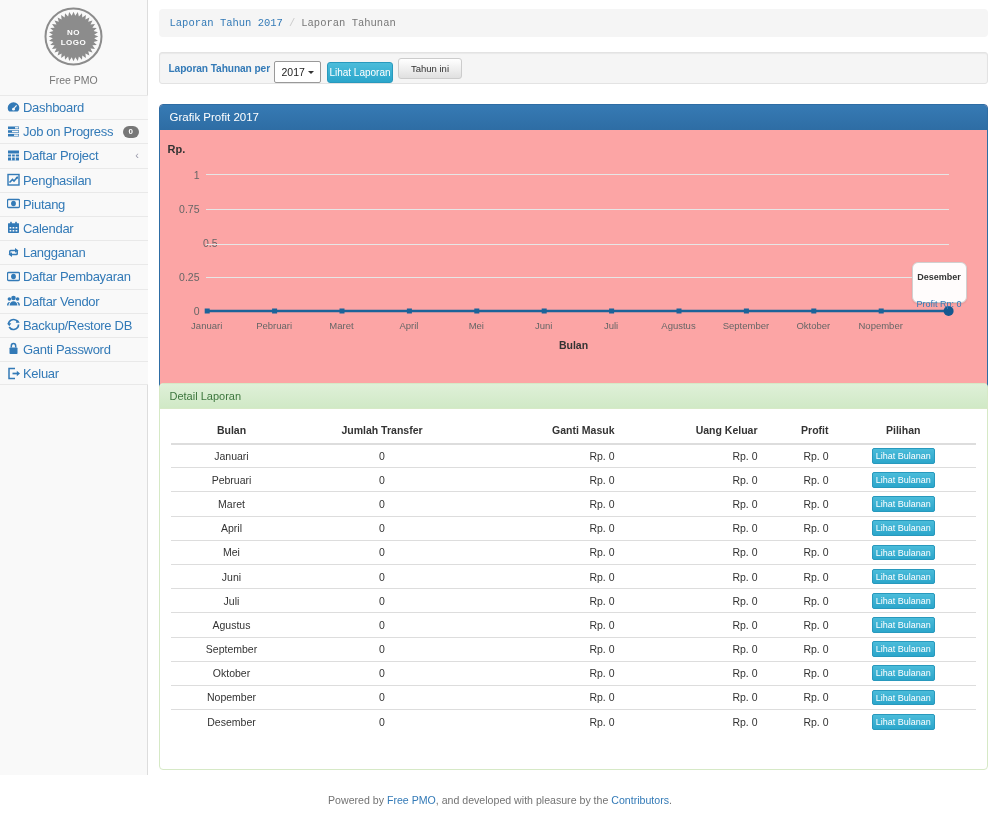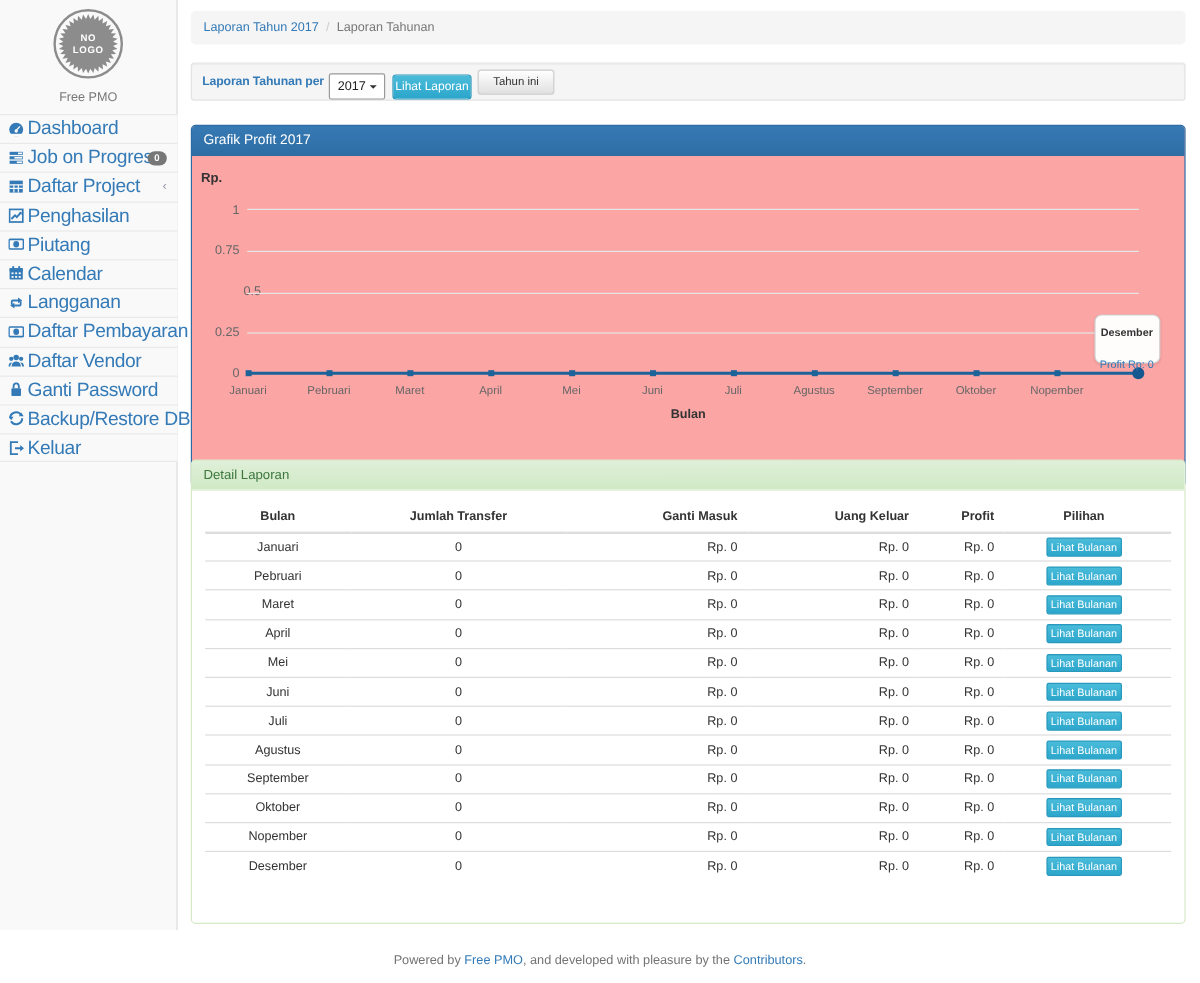--- a/index.html
+++ b/index.html
@@ -5,26 +5,26 @@
 * { margin:0; padding:0; box-sizing:border-box; }
 html,body { width:1000px; height:819px; background:#fff; font-family:"Liberation Sans",sans-serif; font-size:10.5px; color:#333; position:relative; }
 a { text-decoration:none; color:#337ab7; }
 
 #sidebar { position:absolute; left:0; top:0; width:148px; height:775px; background:#f9f9f9; border-right:1px solid #ddd; }
 #logoblk { text-align:center; padding-top:7px; }
 #freepmo { color:#777; font-size:10.5px; margin-top:6px; text-align:center; }
 #menu { position:absolute; left:0; top:95px; width:148px; list-style:none; }
 #menu li { height:24.2px; border-top:1px solid #e9e9e9; line-height:23px; padding-left:7px; white-space:nowrap; background:#f9f9f9; position:relative; }
 #menu li:last-child { border-bottom:1px solid #e9e9e9; }
-#menu li a { font-size:16px; color:#337ab7; letter-spacing:-0.3px; }
+#menu li a { font-size:13px; color:#337ab7; letter-spacing:-0.3px; }
 #menu li svg { vertical-align:-1.5px; margin-right:3px; }
 .badge0 { position:absolute; right:9px; top:6px; background:#777; color:#fff; font-size:8px; font-weight:bold; border-radius:8px; padding:0 6px; line-height:12px; }
 .chevL { position:absolute; right:9px; top:0; color:#99a; font-size:11px; }
 
-#breadcrumb { position:absolute; left:158.5px; top:9px; width:829.5px; height:28px; background:#f5f5f5; border-radius:4px; line-height:28px; padding-left:11px; font-size:10.5px; color:#777; }
+#breadcrumb { position:absolute; left:158.5px; top:9px; width:829.5px; height:28px; background:#f5f5f5; border-radius:4px; line-height:28px; padding-left:11px; font-size:10.5px; color:#777;font-family:Liberation Mono, monospace; }
 #breadcrumb .sep { color:#ccc; padding:0 6px; }
 #well { position:absolute; left:158.5px; top:52px; width:829.5px; height:32px; background:#f5f5f5; border:1px solid #e3e3e3; border-radius:3px; box-shadow:inset 0 1px 1px rgba(0,0,0,.05); }
 #well .lbl { position:absolute; left:9px; top:10px; font-weight:bold; color:#337ab7; font-size:10.2px; letter-spacing:-0.1px; }
 #sel { position:absolute; left:114px; top:8px; width:47px; height:22px; background:#fff; border:1px solid #999; border-radius:2px; font-size:10.5px; color:#222; line-height:20px; padding-left:7px; }
 #sel .car { position:absolute; right:6px; top:8.5px; width:0; height:0; border-left:3px solid transparent; border-right:3px solid transparent; border-top:3.5px solid #333; }
 .btninfo { background:linear-gradient(#4bbcda,#2ba6cb); border:1px solid #2899bd; color:#fff; border-radius:3px; font-size:10px; text-align:center; white-space:nowrap; }
 .btndef { background:linear-gradient(#fff,#e0e0e0); border:1px solid #ccc; color:#333; border-radius:3px; font-size:9.5px; text-align:center; white-space:nowrap; }
 #btnLihat { position:absolute; left:167.5px; top:9px; width:66px; height:20.5px; line-height:19px; }
 #btnTahun { position:absolute; left:238.5px; top:5px; width:64px; height:20.5px; line-height:19px; }
 
@@ -125,29 +125,29 @@
           </svg>Daftar Pembayaran</a></li>
     <li><a href="#"><svg width="13" height="13" viewBox="0 0 13 13">
             <circle cx="6.5" cy="4" r="2.3" fill="#337ab7"></circle>
             <path d="M2.6 11.5 c0-2.6 1.7-4.2 3.9-4.2 s3.9 1.6 3.9 4.2z" fill="#337ab7"></path>
             <circle cx="2.4" cy="5" r="1.8" fill="#337ab7"></circle>
             <path d="M0 11.5 c0-2.2 1.1-3.4 2.6-3.4 l0.4 0.2 c-1 1-1.4 2-1.4 3.2z" fill="#337ab7"></path>
             <circle cx="10.6" cy="5" r="1.8" fill="#337ab7"></circle>
             <path d="M13 11.5 c0-2.2-1.1-3.4-2.6-3.4 l-0.4 0.2 c1 1 1.4 2 1.4 3.2z" fill="#337ab7"></path>
           </svg>Daftar Vendor</a></li>
     <li><a href="#"><svg width="13" height="13" viewBox="0 0 13 13">
-            <rect x="2.5" y="5.5" width="8" height="6.5" rx="0.8" fill="#337ab7"></rect>
-            <path d="M4.3 5.5 V4 a2.2 2.5 0 0 1 4.4 0 V5.5" fill="none" stroke="#337ab7" stroke-width="1.5"></path>
-          </svg>Ganti Password</a></li>
-    <li><a href="#"><svg width="13" height="13" viewBox="0 0 13 13">
             <path d="M11.5 6.5 a5 5 0 0 1 -9.3 2.5" fill="none" stroke="#337ab7" stroke-width="1.7"></path>
             <path d="M1.5 6.5 a5 5 0 0 1 9.3 -2.5" fill="none" stroke="#337ab7" stroke-width="1.7"></path>
             <polygon points="0.3,5.2 4.3,5.2 2.3,8.2" fill="#337ab7"></polygon>
             <polygon points="8.7,4.8 12.7,4.8 10.7,1.8" fill="#337ab7"></polygon>
           </svg>Backup/Restore DB</a></li>
+    <li><a href="#"><svg width="13" height="13" viewBox="0 0 13 13">
+            <rect x="2.5" y="5.5" width="8" height="6.5" rx="0.8" fill="#337ab7"></rect>
+            <path d="M4.3 5.5 V4 a2.2 2.5 0 0 1 4.4 0 V5.5" fill="none" stroke="#337ab7" stroke-width="1.5"></path>
+          </svg>Ganti Password</a></li>
     <li><a href="#"><svg width="13" height="13" viewBox="0 0 13 13">
             <path d="M8 1.5 H2 V11.5 H8" fill="none" stroke="#337ab7" stroke-width="1.5"></path>
             <line x1="5.5" y1="6.5" x2="11" y2="6.5" stroke="#337ab7" stroke-width="1.7"></line>
             <polygon points="9.8,3.8 13,6.5 9.8,9.2" fill="#337ab7"></polygon>
           </svg>Keluar</a></li>
   </ul>
 </div>
 
 <div id="breadcrumb"><a href="#">Laporan Tahun 2017</a><span class="sep">/</span>Laporan Tahunan</div>
 

